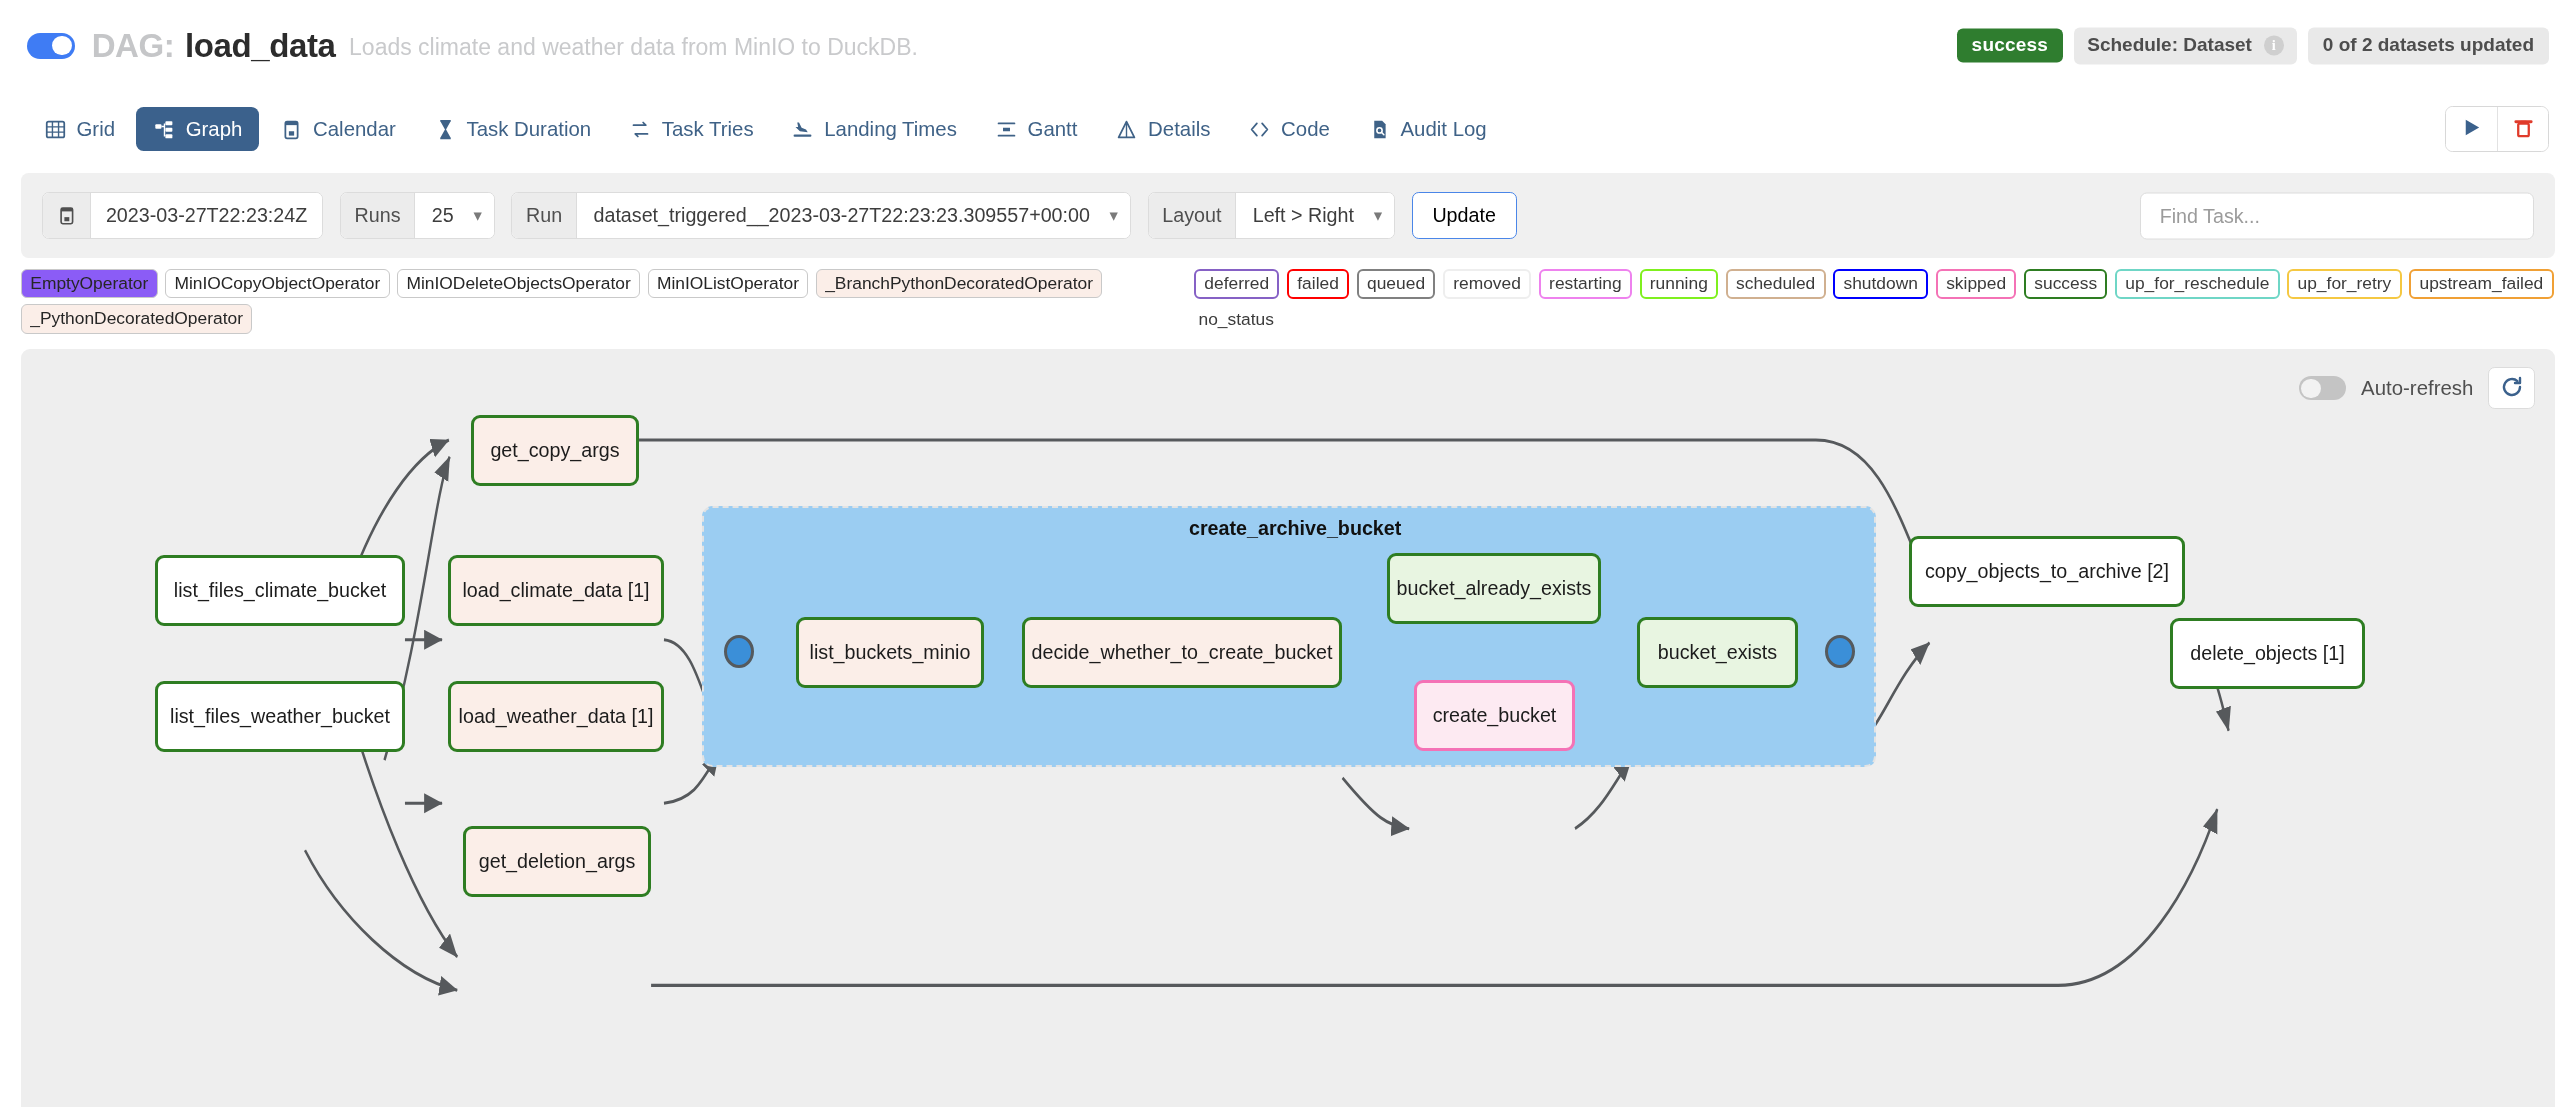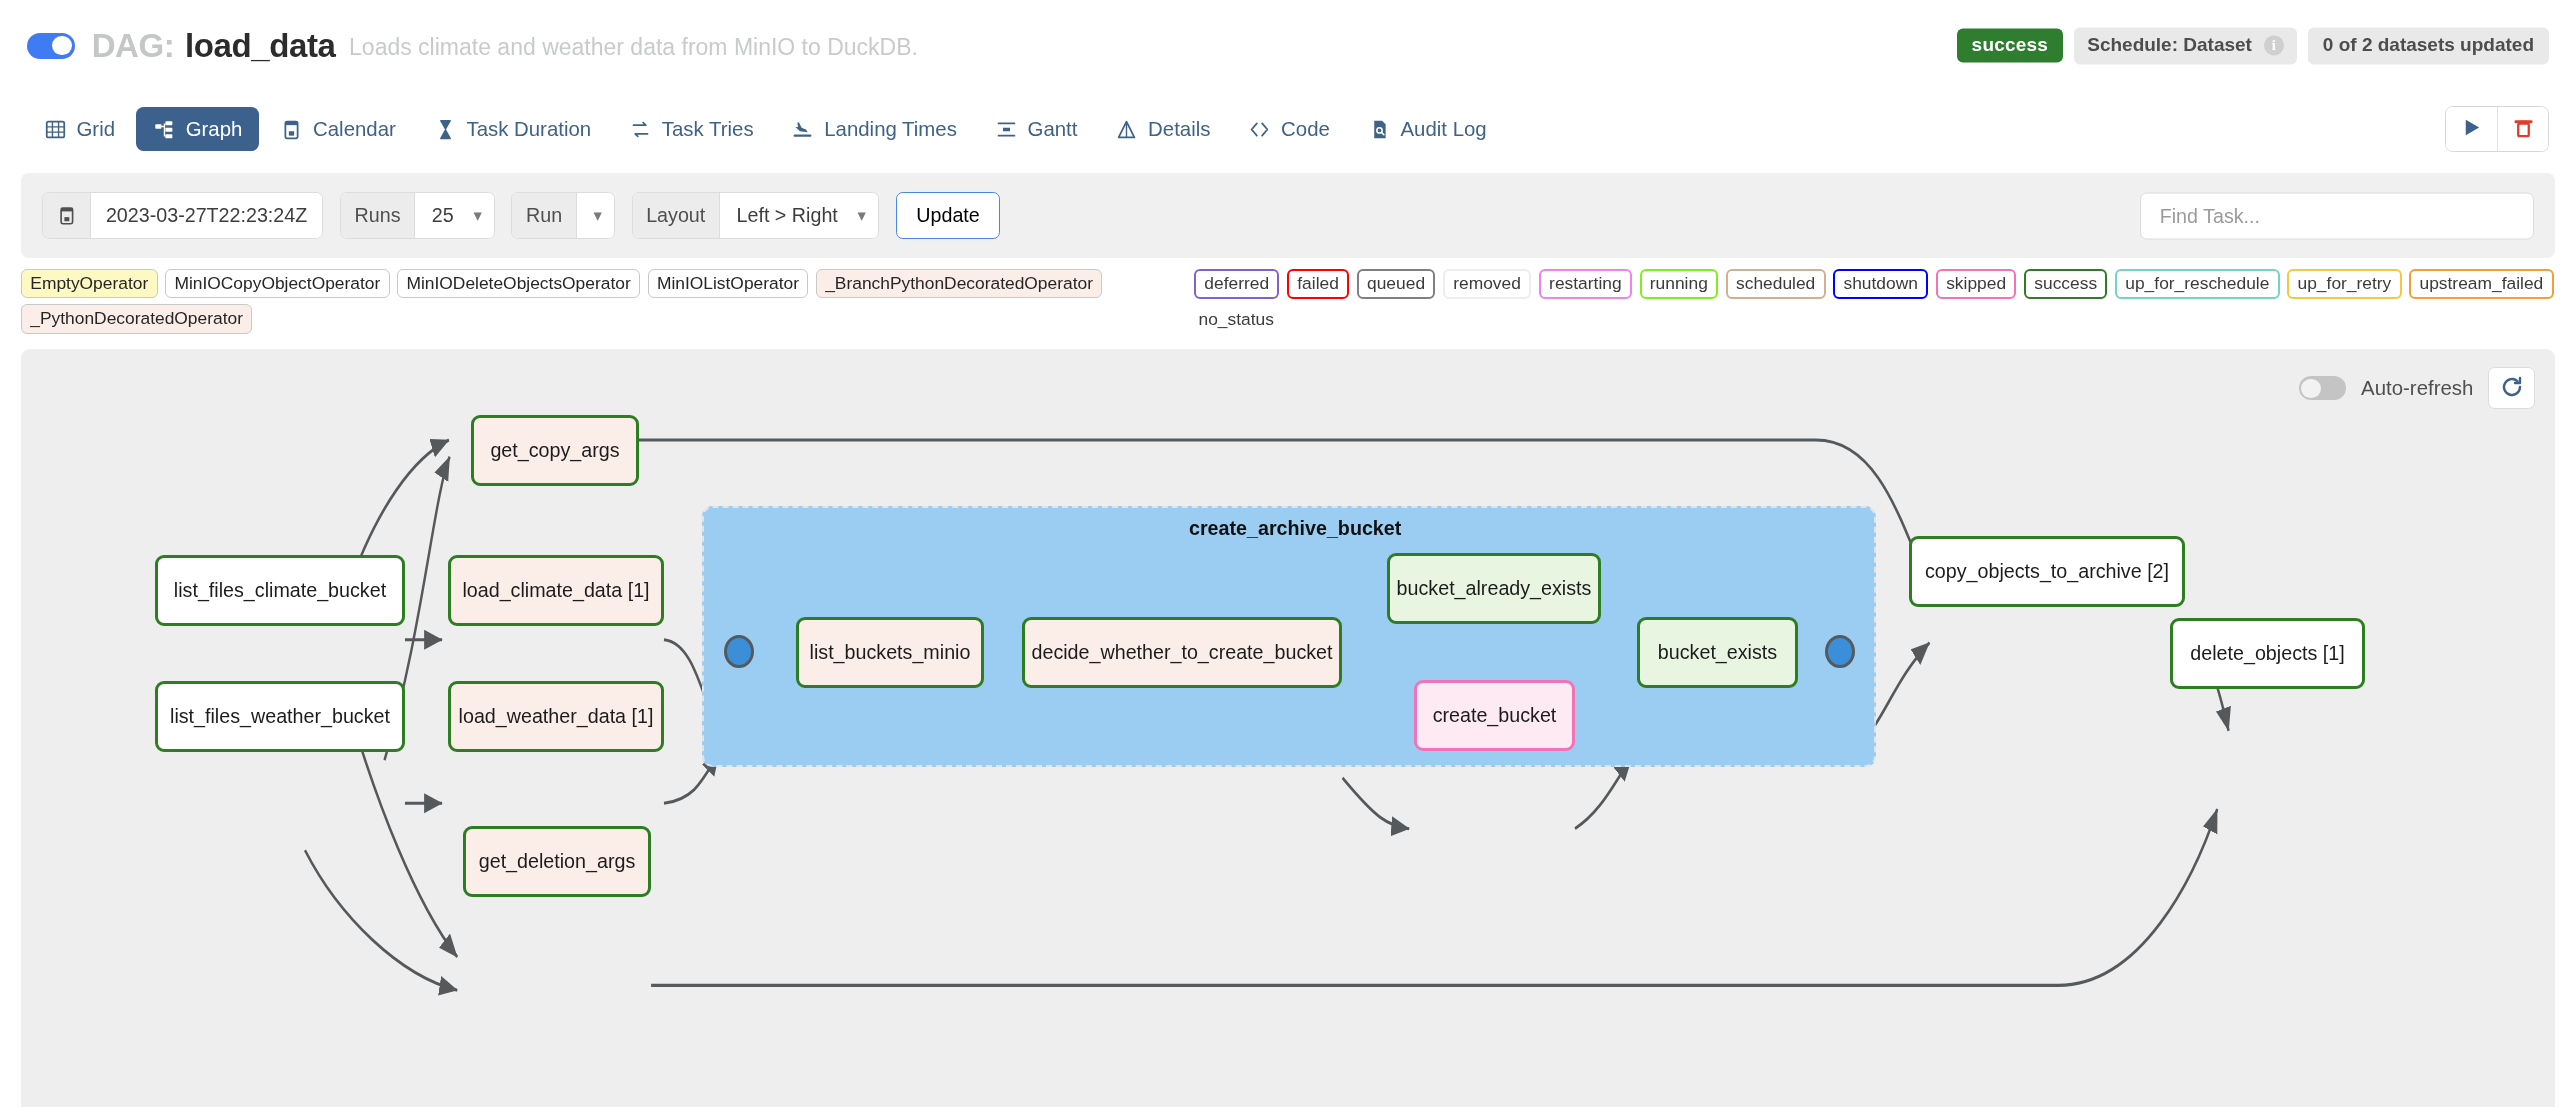--- a/index.html
+++ b/index.html
@@ -371,20 +371,21 @@
     <span class="ctl-addon">Runs</span>
     <span class="ctl-select">
       <span>25</span>
       <span class="chev">▾</span>
     </span>
   </div>
 
   <div class="ctl-group">
     <span class="ctl-addon">Run</span>
     <span class="ctl-select">
+      <span>dataset_triggered__2023-03-27T22:23:23.309557+00:00</span>
       <span class="chev">▾</span>
     </span>
   </div>
 
   <div class="ctl-group">
     <span class="ctl-addon">Layout</span>
     <span class="ctl-select">
       <span>Left &gt; Right</span>
       <span class="chev">▾</span>
     </span>
@@ -392,21 +393,21 @@
 
   <div class="btn-update">Update</div>
 
   <div class="find-task">
     <input type="text" placeholder="Find Task..." style="">
   </div>
 </div>
 
 <div class="legends">
   <div class="legend-wrap ops" id="op-legend">
-      <div class="op-chip" style="background: #fef9c3; border-color: rgb(201, 201, 201);">EmptyOperator</div>
+      <div class="op-chip" style="background: #8b5cf6; border-color: rgb(201, 201, 201);">EmptyOperator</div>
       <div class="op-chip" style="background: rgb(255, 255, 255); border-color: rgb(201, 201, 201);">MinIOCopyObjectOperator</div>
       <div class="op-chip" style="background: rgb(255, 255, 255); border-color: rgb(201, 201, 201);">MinIODeleteObjectsOperator</div>
       <div class="op-chip" style="background: rgb(255, 255, 255); border-color: rgb(201, 201, 201);">MinIOListOperator</div>
       <div class="op-chip" style="background: rgb(251, 238, 232); border-color: rgb(201, 201, 201);">_BranchPythonDecoratedOperator</div>
       <div class="op-chip" style="background: rgb(251, 238, 232); border-color: rgb(201, 201, 201);">_PythonDecoratedOperator</div>
     </div>
   <div class="legend-wrap states" id="state-legend">
       <div class="state-chip" style="border-color: rgb(134, 97, 197);">deferred</div>
       <div class="state-chip" style="border-color: rgb(255, 0, 0);">failed</div>
       <div class="state-chip" style="border-color: rgb(128, 128, 128);">queued</div>

